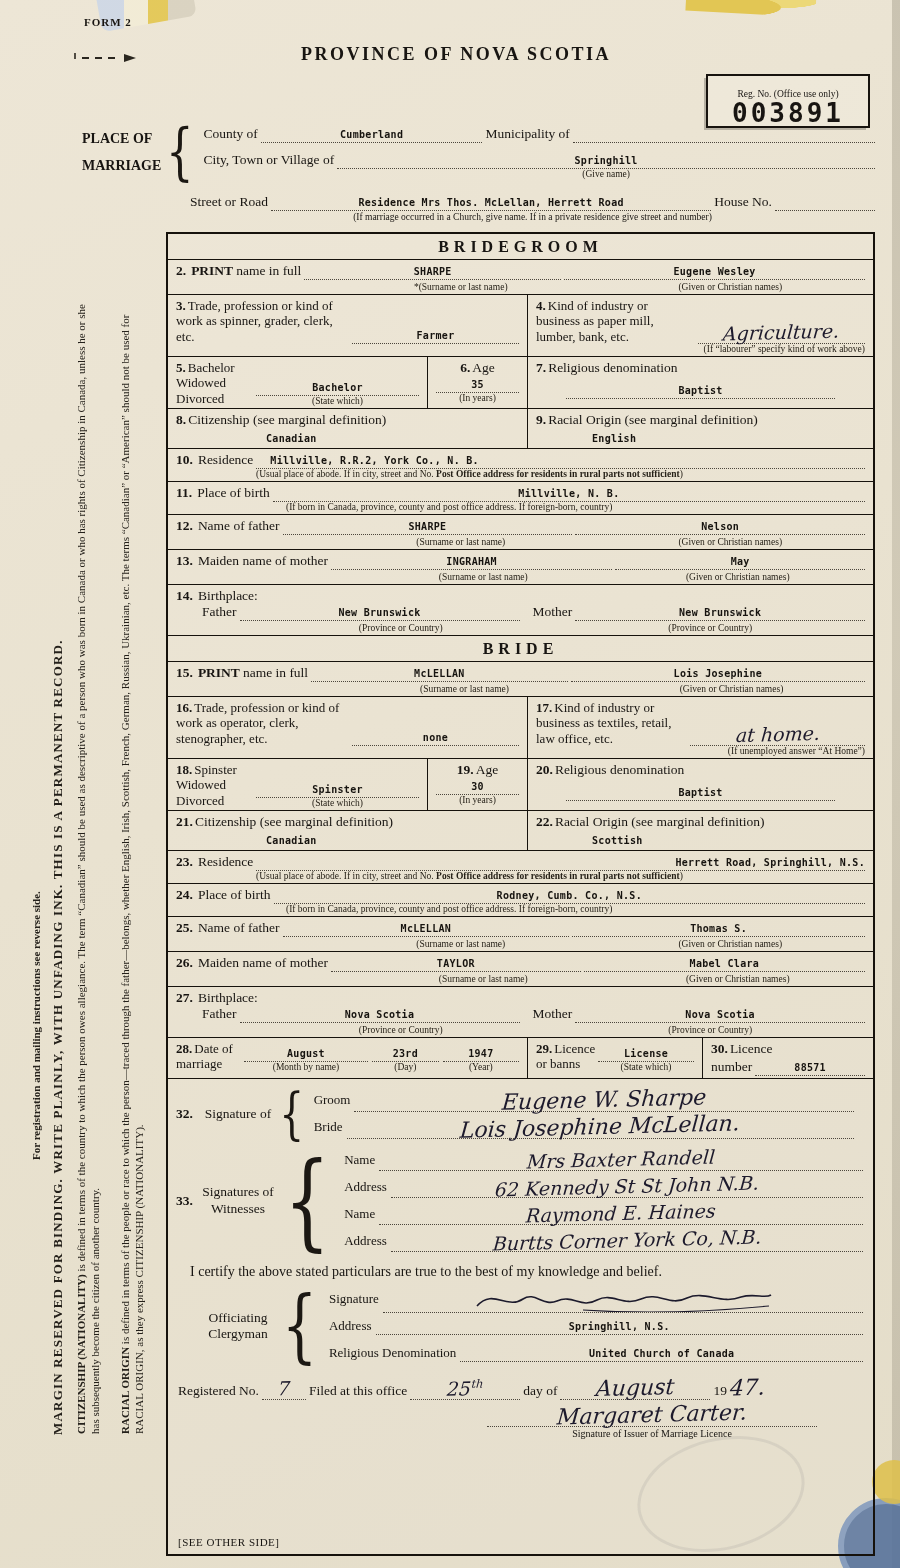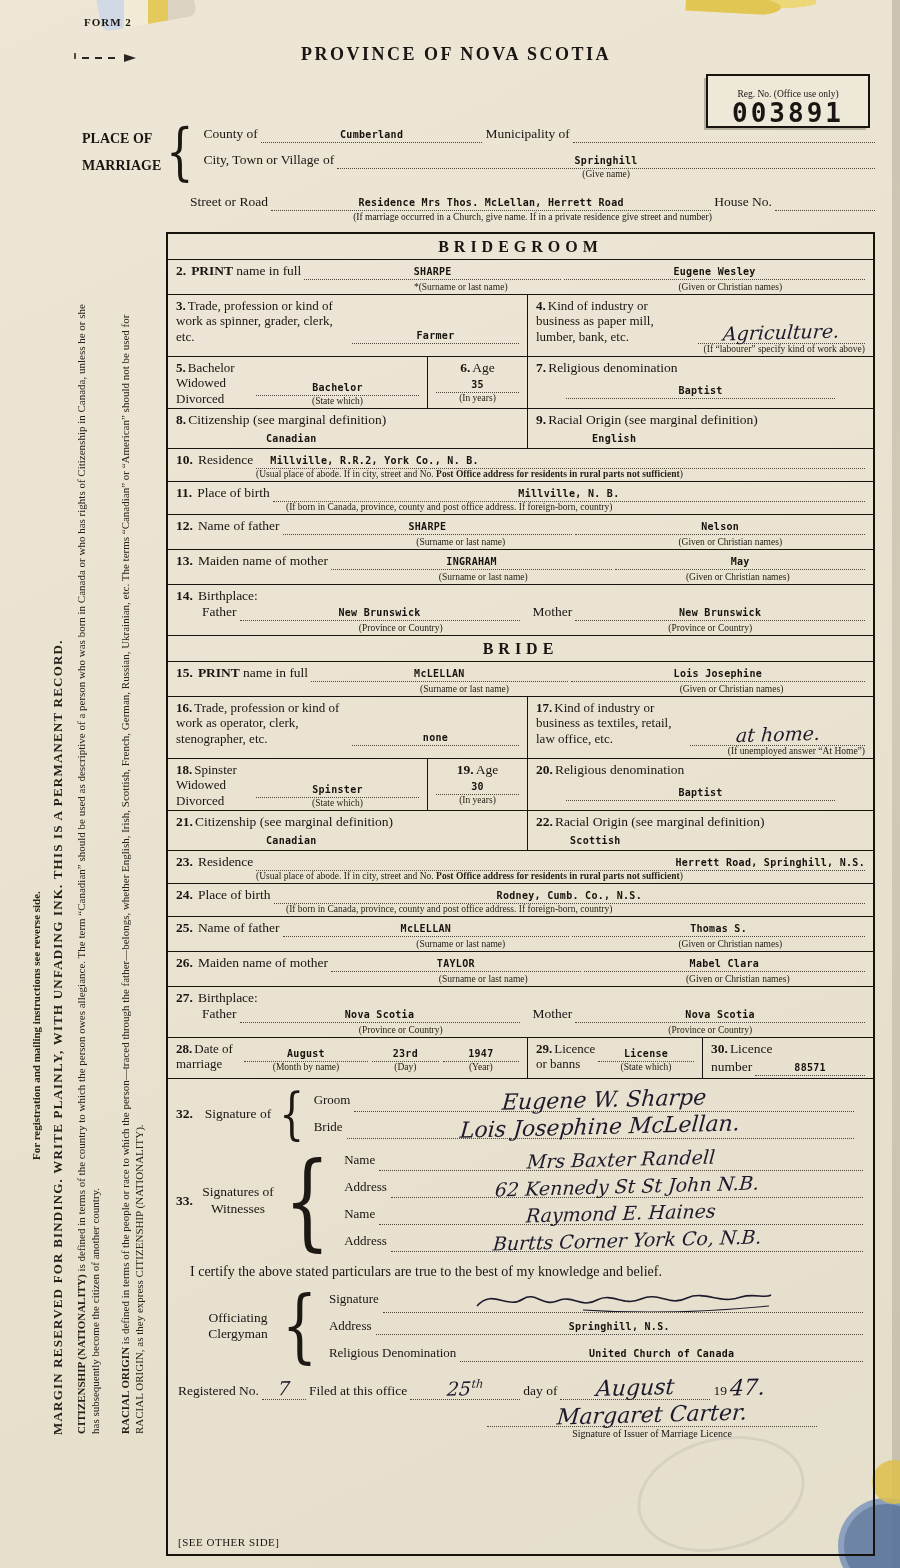--- a/index.html
+++ b/index.html
@@ -363,21 +363,21 @@
       </div>
     </div>
 
     <div class="row cols">
       <div class="col w359">
         <div><span class="no">21.</span><span>Citizenship (see marginal definition)</span></div>
         <div class="valpad"><span class="tv">Canadian</span></div>
       </div>
       <div class="col grow">
         <div><span class="no">22.</span><span>Racial Origin (see marginal definition)</span></div>
-        <div class="valpad" style="margin-left:34px"><span class="tv">Scottish</span></div>
+        <div class="valpad" style="margin-left:56px"><span class="tv">Scottish</span></div>
       </div>
     </div>
 
     <div class="row">
       <div class="line">
         <span class="no">23.</span>
         <span class="lb">Residence</span>
         <div class="fill" style="text-align:right;padding-left:14px"><span class="tv">Herrett Road,  Springhill,  N.S.</span></div>
       </div>
       <div class="nt" style="margin-left:80px"><span>(Usual place of abode.   If in city, street and No.   </span><b>Post Office address for residents in rural parts not sufficient</b><span>)</span></div>

